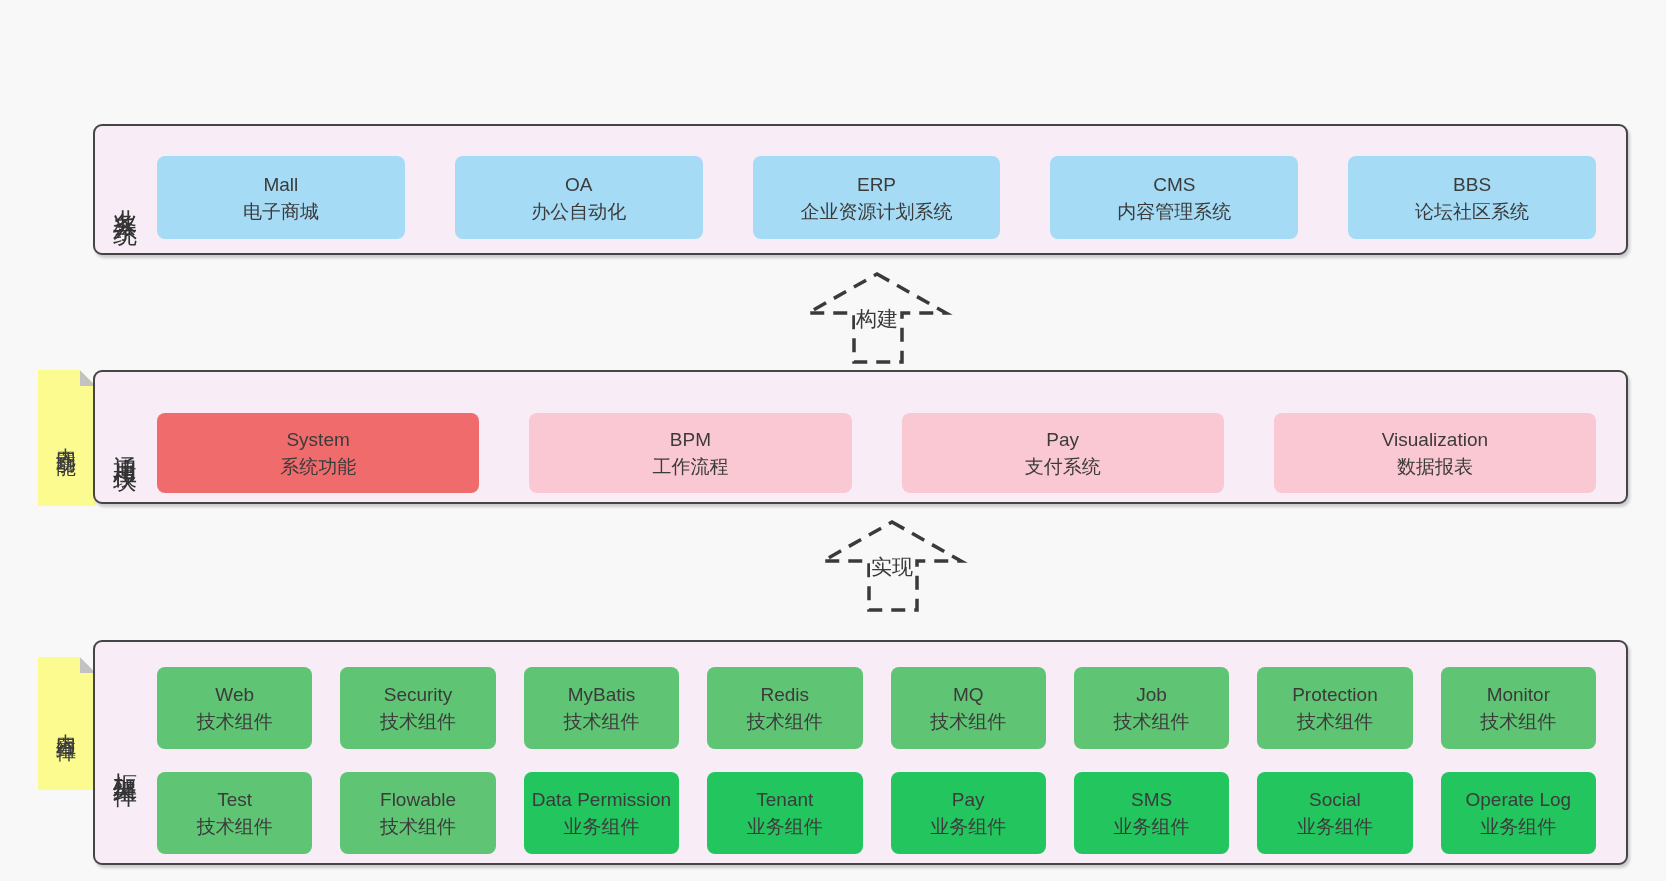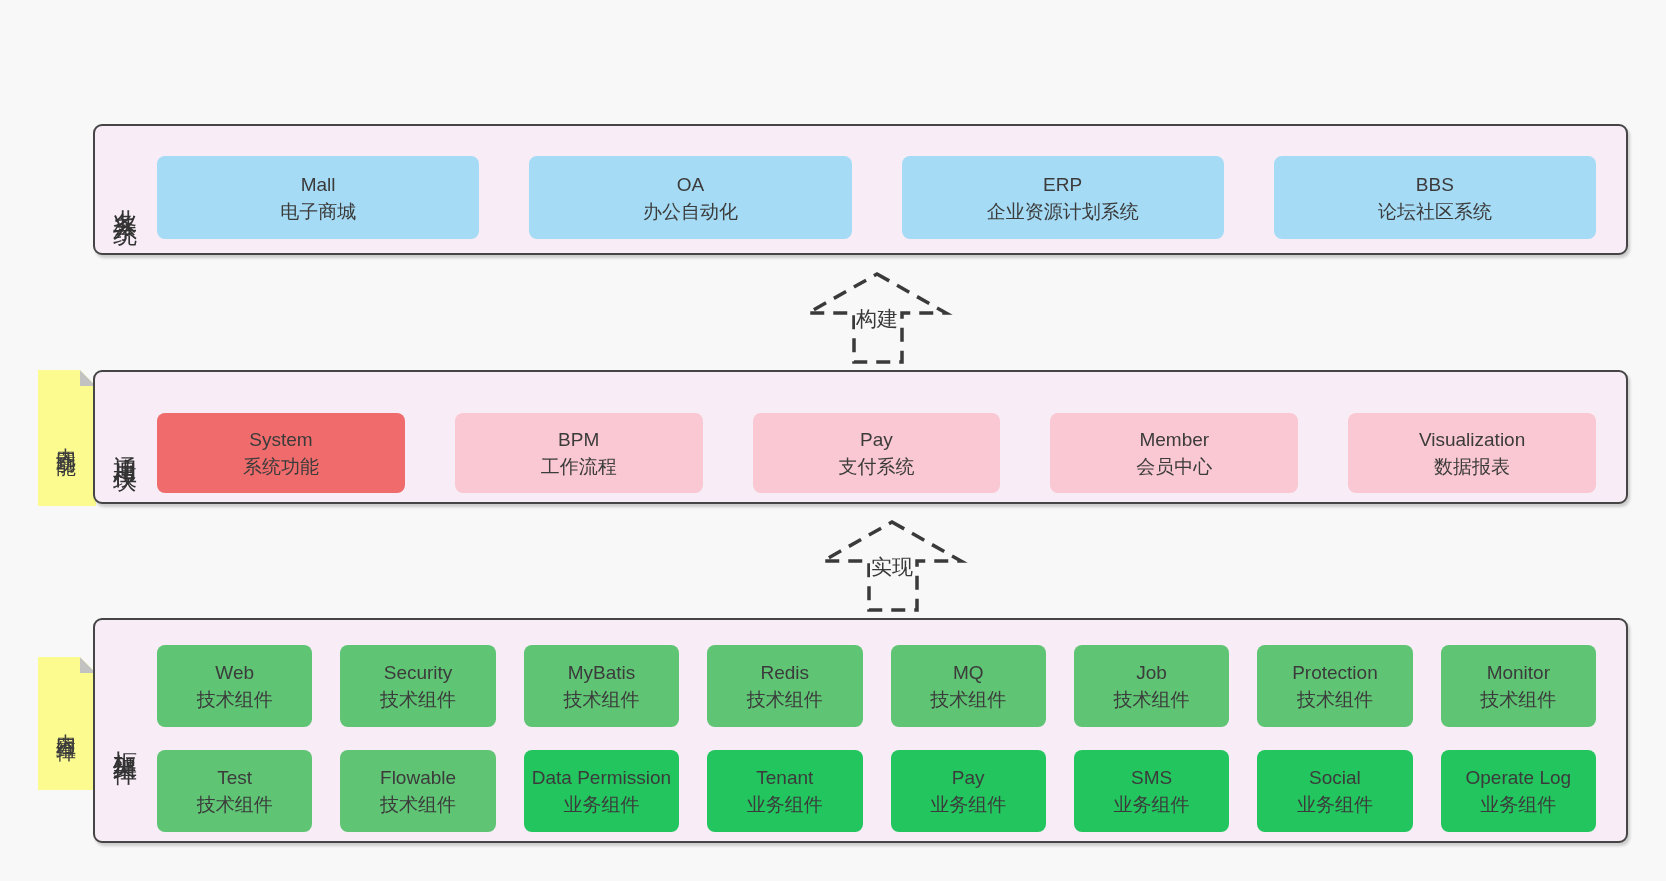--- a/index.html
+++ b/index.html
@@ -10,21 +10,21 @@
   
   .band{
     position:absolute;left:93px;width:1535px;z-index:2;
     background:#f8edf6;border:2px solid #454545;border-radius:9px;
     box-shadow:2px 3px 3px rgba(0,0,0,0.18);
     display:flex;align-items:center;box-sizing:border-box;
     padding:16px 30px 0 12px;gap:14px;
   }
   #band-business{top:124px;height:131px;}
   #band-modules{top:370px;height:134px;}
-  #band-components{top:618px;height:225px;}
+  #band-components{top:640px;height:225px;}
   .band-label{
     width:36px;display:flex;justify-content:center;align-items:center;
     writing-mode:vertical-rl;text-orientation:upright;
     font-size:24px;letter-spacing:4px;color:#333;flex:none;
   }
   .row{flex:1;display:flex;gap:50px;align-items:center;}
   .rows{flex:1;display:flex;flex-direction:column;gap:23px;justify-content:center;}
   .row-comp{display:flex;gap:28px;}
   
   .box{
@@ -79,20 +79,24 @@
       </div>
       <div class="box blue">
         <div>OA</div>
         <div>办公自动化</div>
       </div>
       <div class="box blue">
         <div>ERP</div>
         <div>企业资源计划系统</div>
       </div>
       <div class="box blue">
+        <div>CMS</div>
+        <div>内容管理系统</div>
+      </div>
+      <div class="box blue">
         <div>BBS</div>
         <div>论坛社区系统</div>
       </div>
     </div>
   </section>
 
   <svg class="arrow" id="arrow-build" viewBox="0 0 142 92">
     <polygon class="arrow-shape" points="71,2 140,41 96,41 96,90 48,90 48,41 2,41"></polygon>
     <rect class="arrow-label-bg" x="49" y="29" width="44" height="34"></rect>
     <text class="arrow-text" x="71" y="46">构建</text>
@@ -112,24 +116,20 @@
       </div>
       <div class="box pink">
         <div>BPM</div>
         <div>工作流程</div>
       </div>
       <div class="box pink">
         <div>Pay</div>
         <div>支付系统</div>
       </div>
       <div class="box pink">
-        <div>Member</div>
-        <div>会员中心</div>
-      </div>
-      <div class="box pink">
         <div>Visualization</div>
         <div>数据报表</div>
       </div>
     </div>
   </section>
 
   <svg class="arrow" id="arrow-implement" viewBox="0 0 142 92">
     <polygon class="arrow-shape" points="71,2 140,41 96,41 96,90 48,90 48,41 2,41"></polygon>
     <rect class="arrow-label-bg" x="49" y="29" width="44" height="34"></rect>
     <text class="arrow-text" x="71" y="46">实现</text>

